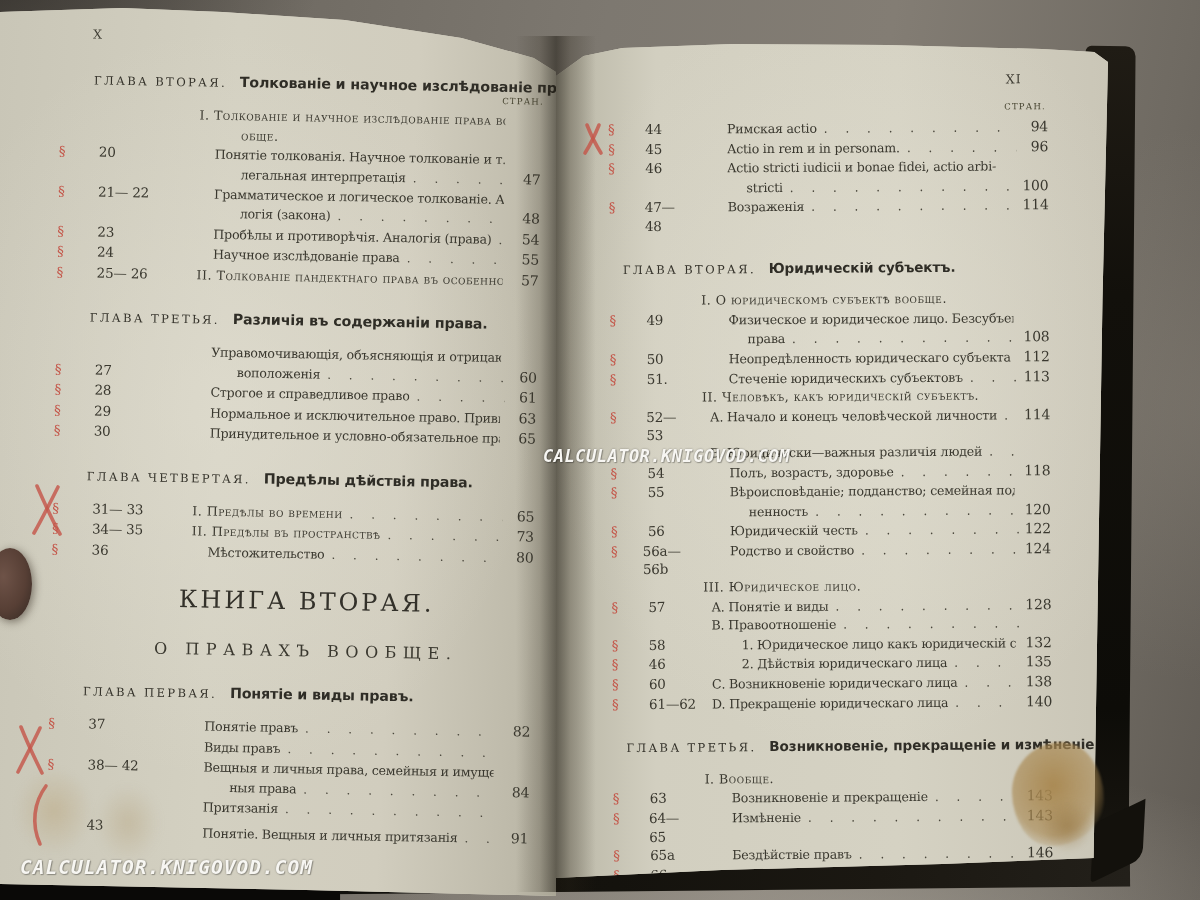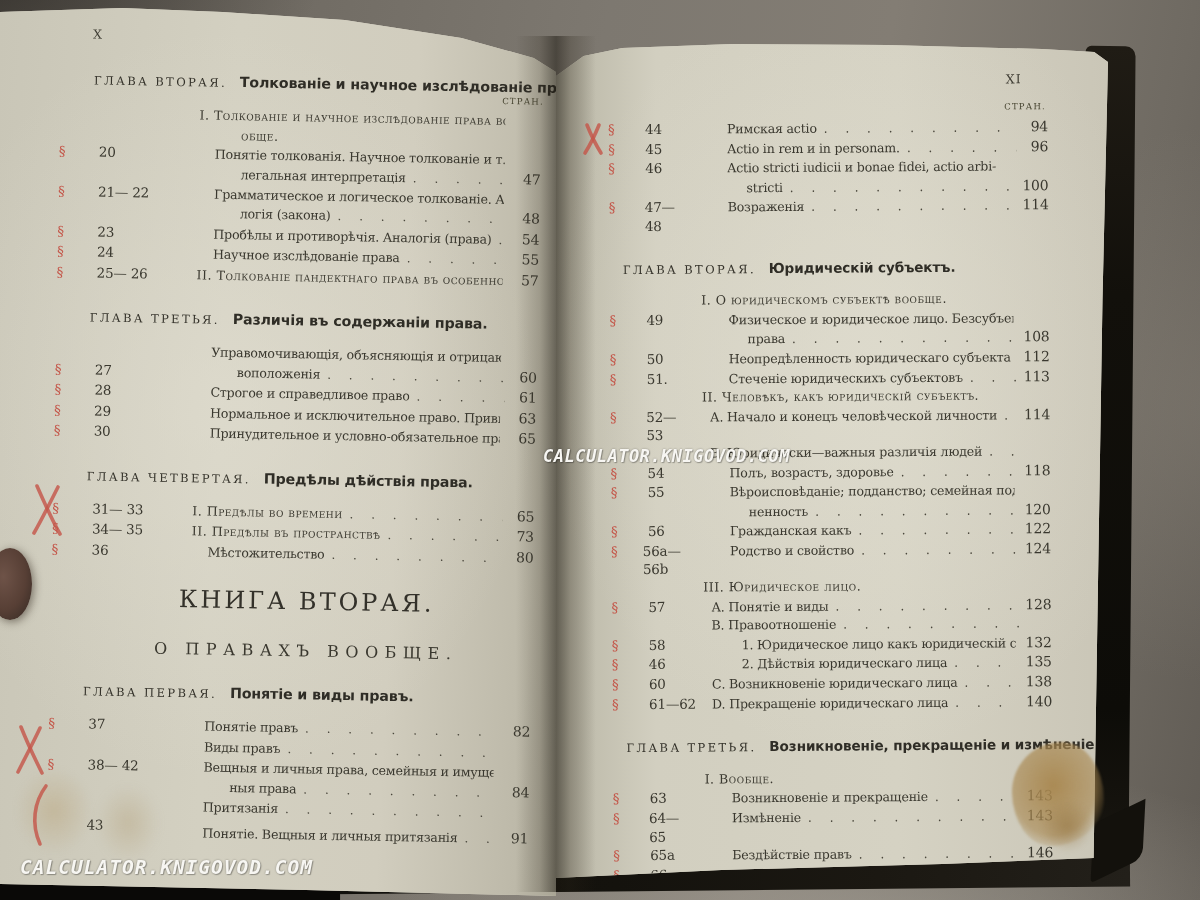--- a/index.html
+++ b/index.html
@@ -679,21 +679,21 @@
             <span class="pg">120</span>
           </span>
         </div>
           <div class="row" data-ind="2" data-dots="y">
           <span class="sig">
             <span class="mark">§</span>
             <span class="num">56</span>
           </span>
           <span class="body">
 
-            <span class="txt">Гражданская какъ</span>
+            <span class="txt">Юридическій честь</span>
             <span class="leader"></span>
             <span class="pg">122</span>
           </span>
         </div>
           <div class="row" data-ind="2" data-dots="y">
           <span class="sig">
             <span class="mark">§</span>
             <span class="num">56a—56b</span>
           </span>
           <span class="body">

